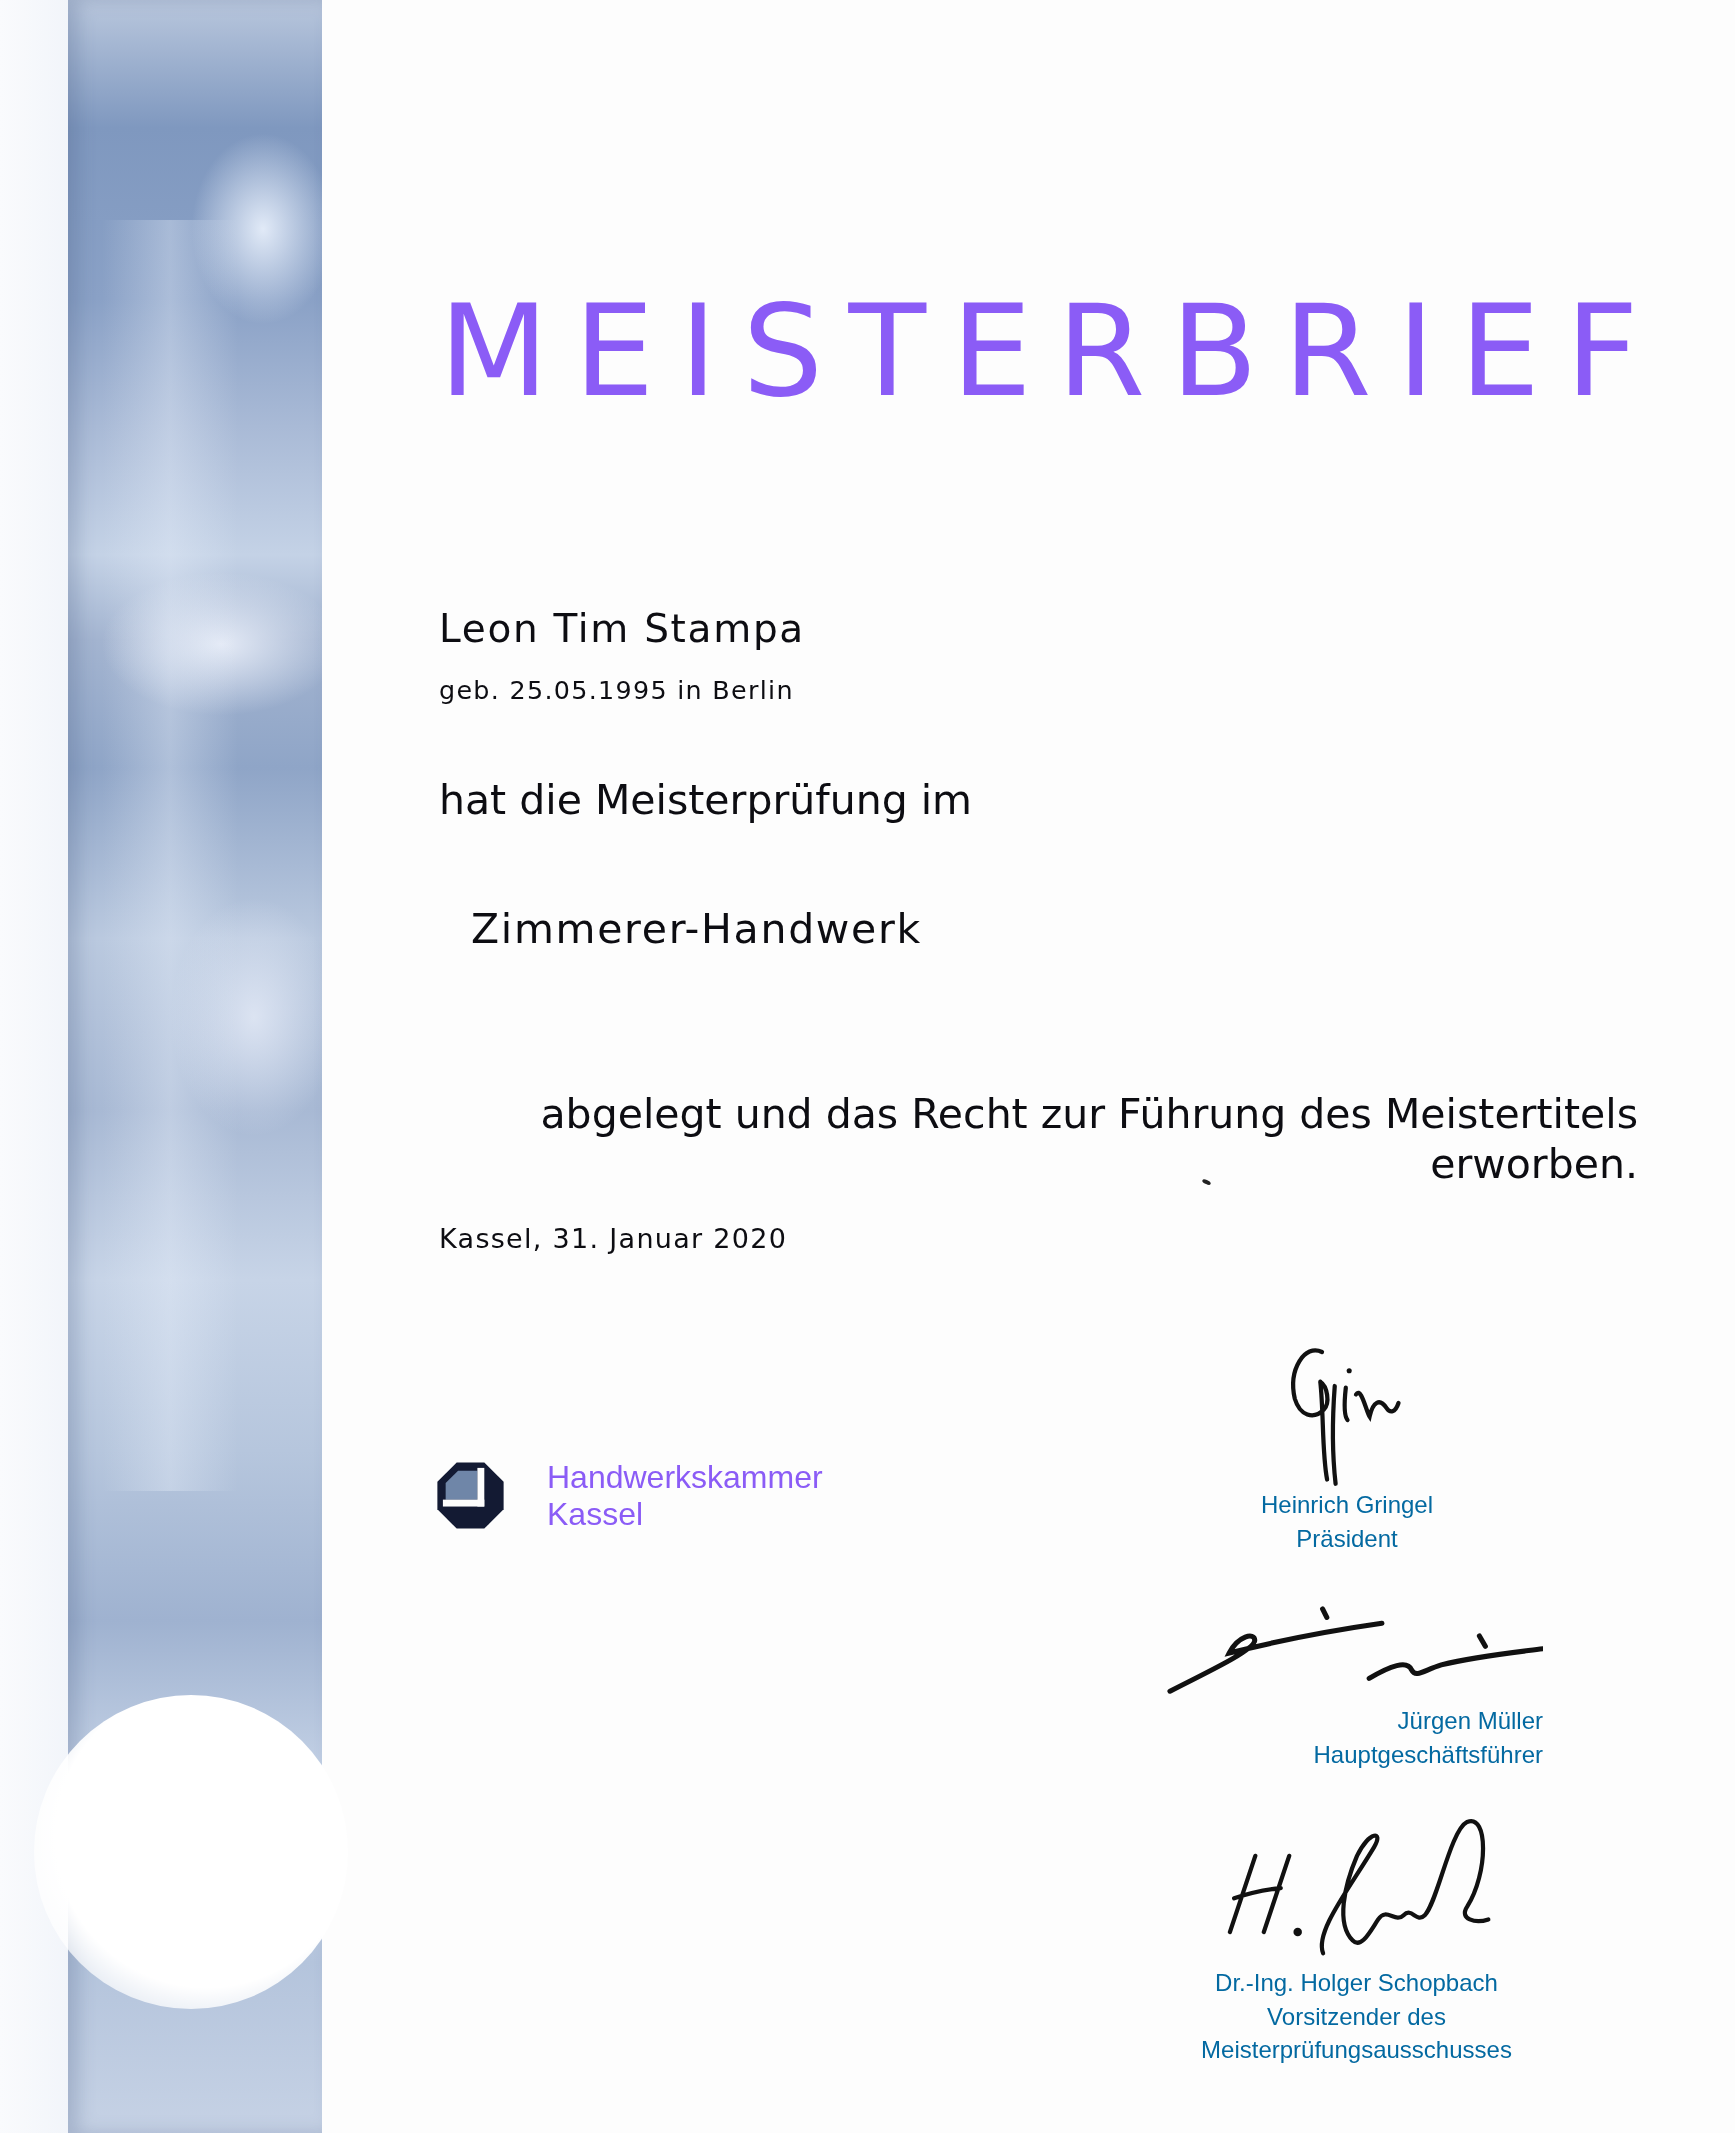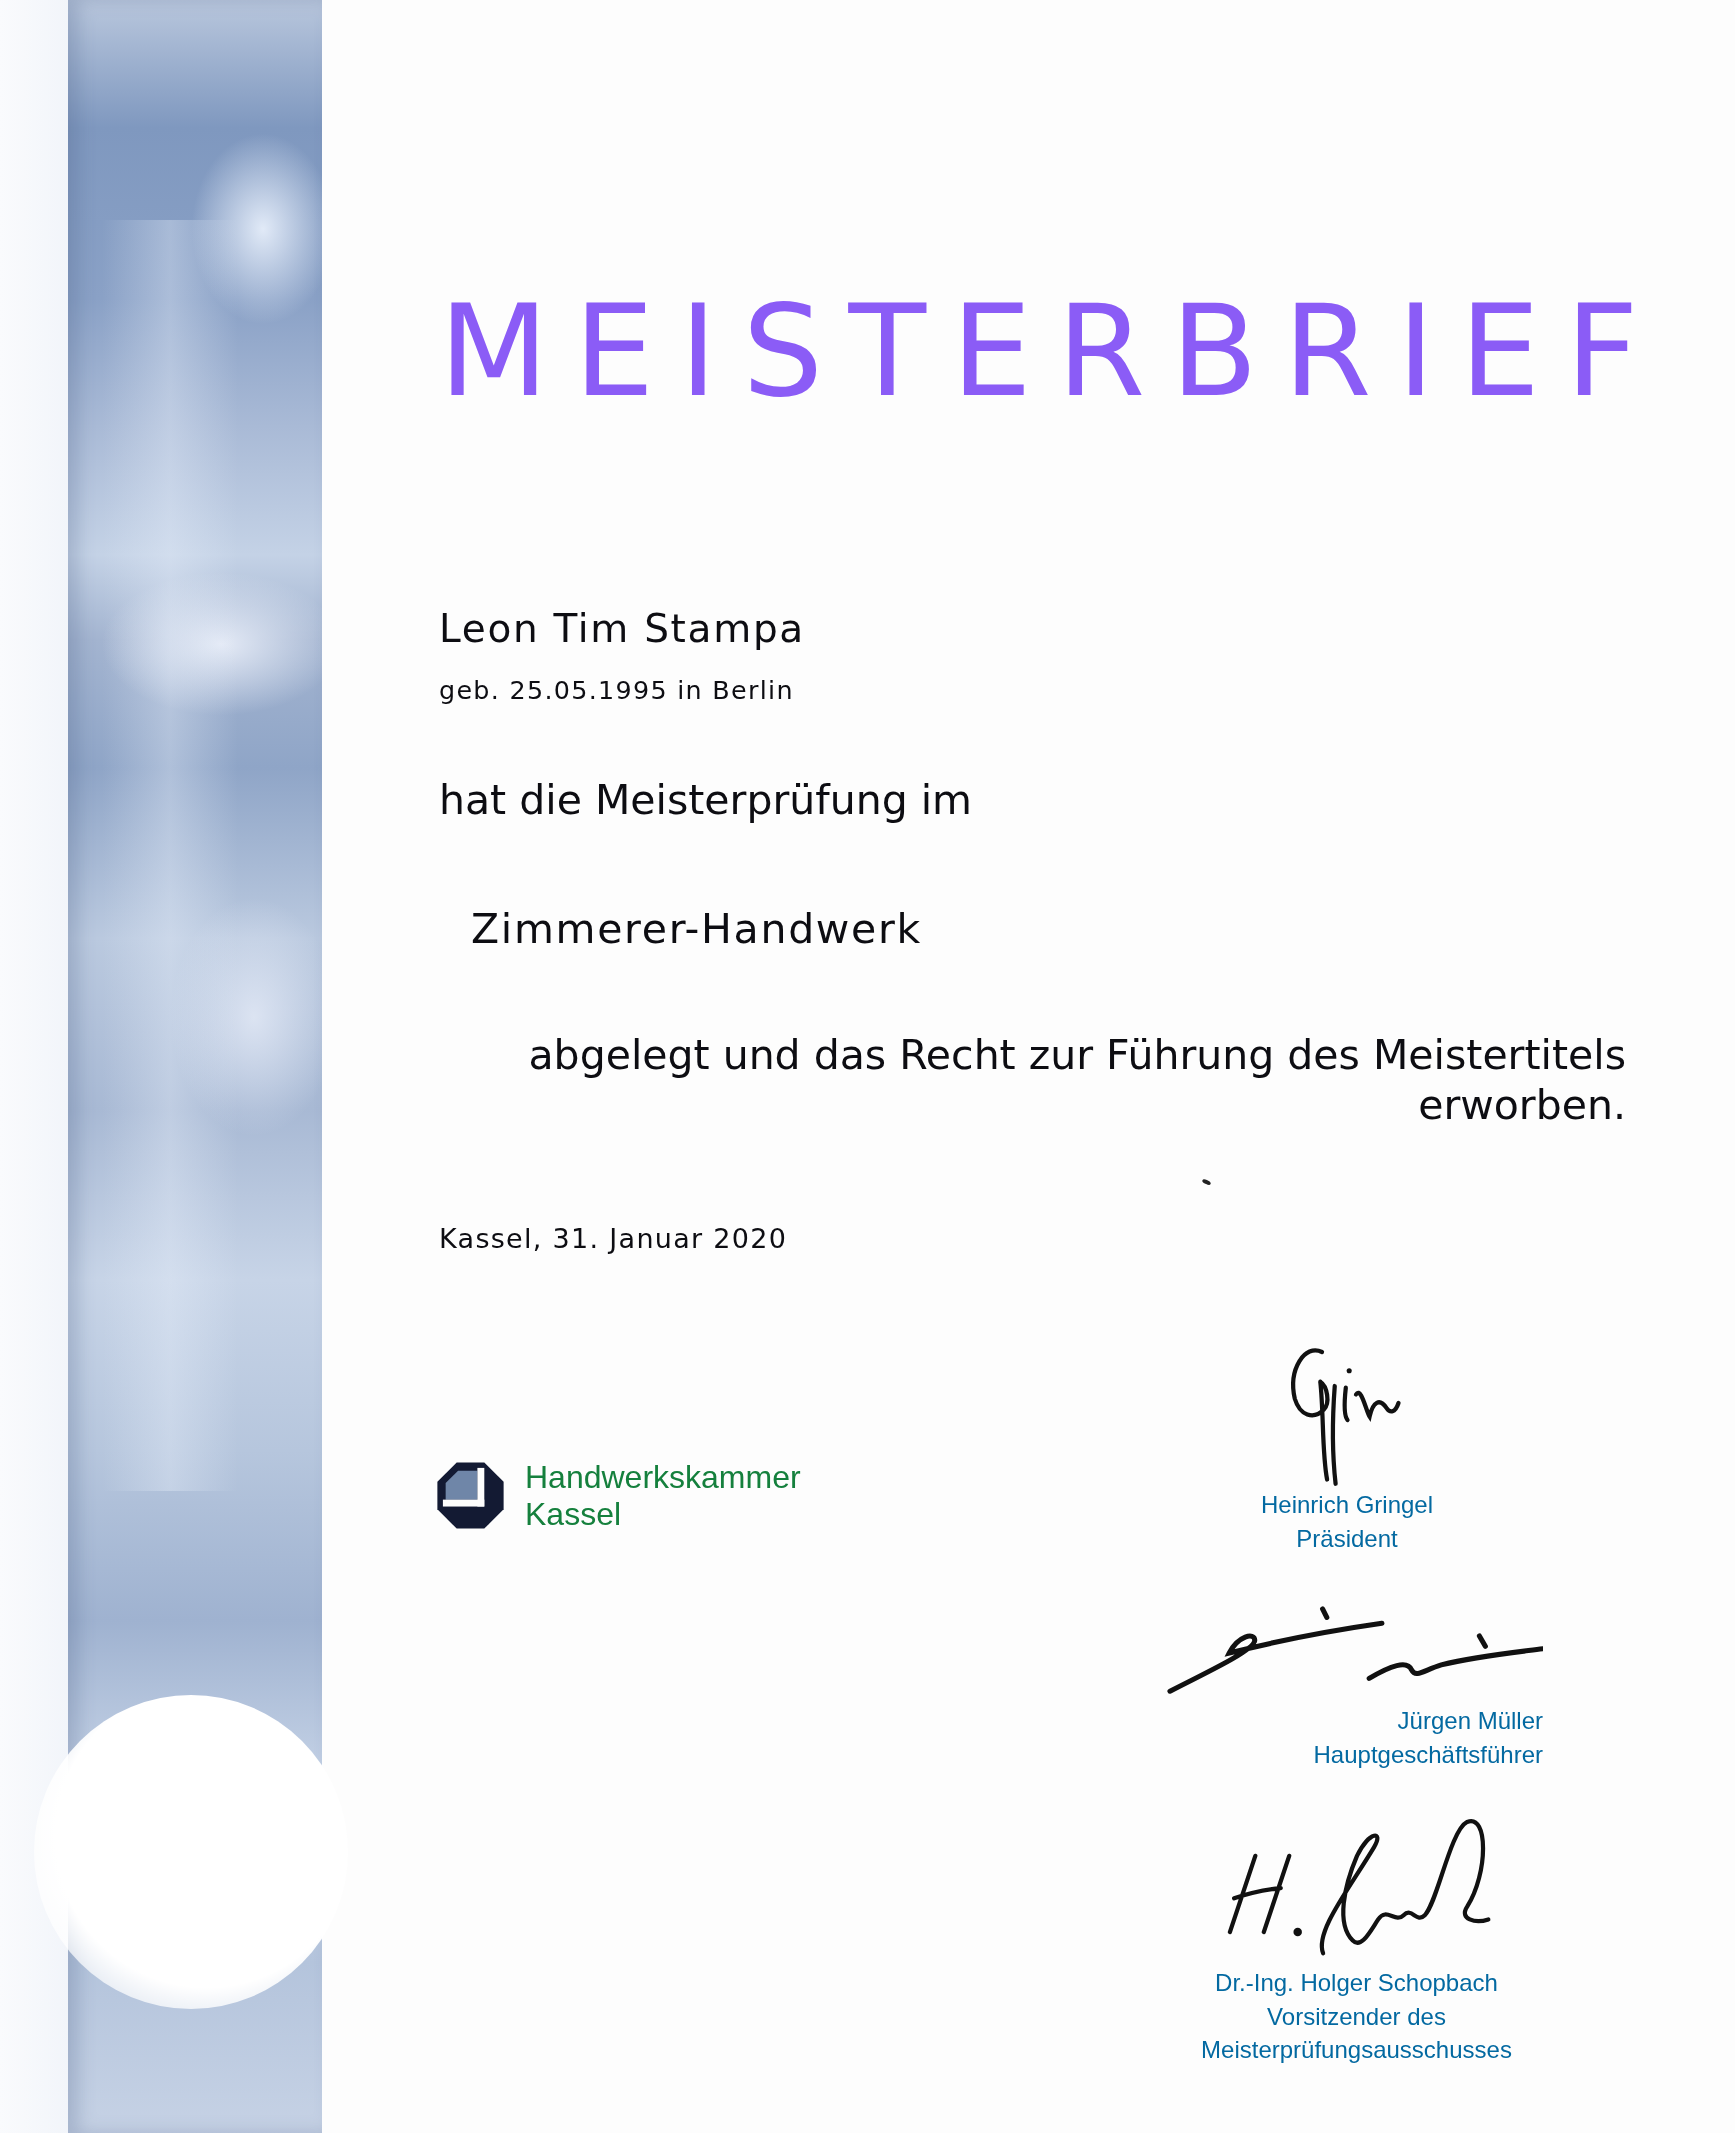--- a/index.html
+++ b/index.html
@@ -104,24 +104,25 @@
       position: absolute;
       left: 439px;
       font-size: 41px;
       line-height: 1;
       white-space: nowrap;
       text-align: right;
     }
     .exam-intro { top: 780px; }
     .trade { top: 909px; letter-spacing: 1.7px; margin-left: 32px; }
     .conclusion {
-      top: 1030px;
+      top: 1089px;
       line-height: 1.22;
       white-space: normal;
       width: 1187px;
+      margin-left: 12px;
     }
     .place-date {
       position: absolute;
       left: 439px;
       top: 1225px;
       font-size: 27px;
       letter-spacing: 1.3px;
       line-height: 1;
       white-space: nowrap;
     }
@@ -131,25 +132,25 @@
       left: 436px;
       top: 1459px;
       display: flex;
       align-items: center;
     }
     .logo-mark {
       width: 69px;
       height: 69px;
     }
     .logo-text {
-      margin-left: 20px;
+      margin-left: 42px;
       font-family: "Liberation Sans", sans-serif;
       font-size: 32px;
       font-weight: normal;
-      color: #15803d;
+      color: #8b5cf6;
       line-height: 1.15;
     }
     .logo-text span {
       display: block;
     }
 
     .signature-block {
       position: absolute;
       text-align: center;
       font-family: "Liberation Sans", sans-serif;

